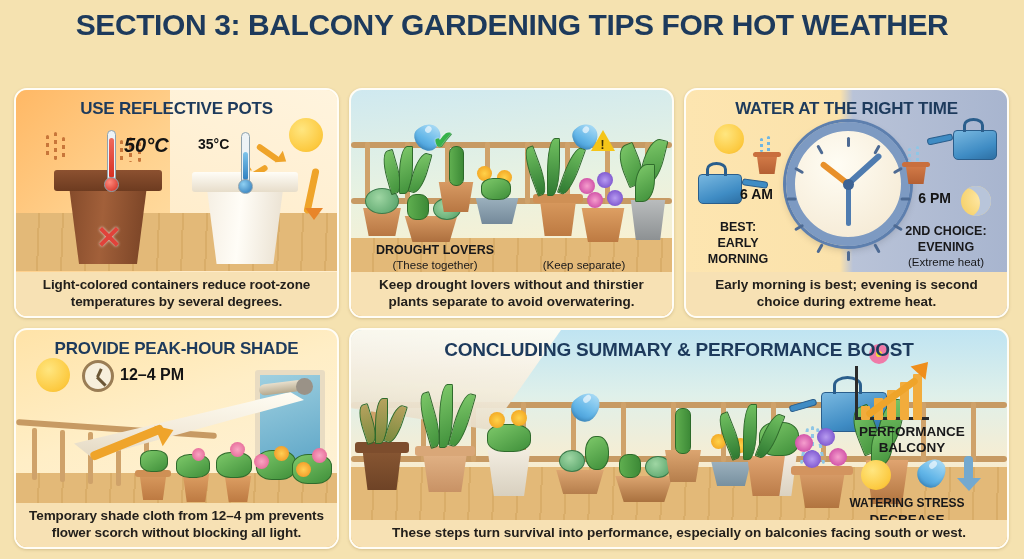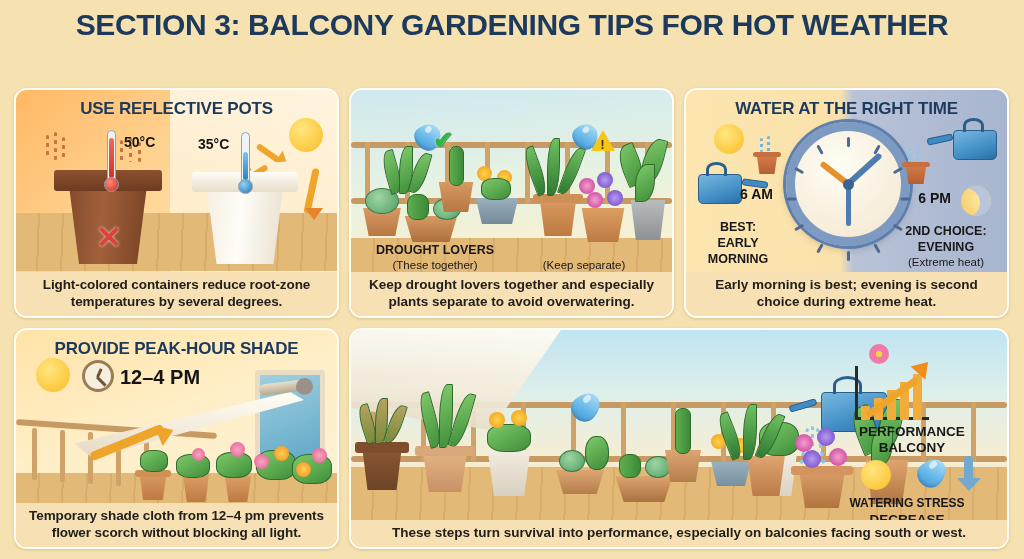--- a/index.html
+++ b/index.html
@@ -195,21 +195,21 @@
 
         <div class="pot" style="left:42px;top:80px;width:100px;height:94px;">
           <div class="body" style="background:linear-gradient(95deg,#7b4426,#a2603a 45%,#6d3b20);"></div>
           <div class="rim" style="background:linear-gradient(#8c5130,#6d3b20);"></div>
         </div>
         <div class="thermo" style="left:88px;top:40px;height:62px;">
           <div class="tube" style="height:50px;"></div>
           <div class="fill" style="top:8px;height:40px;background:linear-gradient(#f06a5c,#d62f22);"></div>
           <div class="bulb" style="background:radial-gradient(circle at 35% 32%,#ff8a7d,#cf2a1e);"></div>
         </div>
-        <div class="label-b" style="left:108px;top:44px;font-size:14px;">50°C</div>
+        <div class="label-b" style="left:108px;top:44px;font-size:20px;font-style:italic;">50°C</div>
         <div class="cross" style="left:80px;top:132px;font-size:31px;">✕</div>
 
         <div class="pot" style="left:180px;top:82px;width:98px;height:92px;">
           <div class="body" style="background:linear-gradient(95deg,#f2eadc,#fffdf7 45%,#e4d9c6);"></div>
           <div class="rim" style="background:linear-gradient(#fffdf7,#e7ddca);"></div>
         </div>
         <div class="thermo" style="left:222px;top:42px;height:62px;">
           <div class="tube" style="height:50px;"></div>
           <div class="fill" style="top:20px;height:28px;background:linear-gradient(#7fc4ea,#2d7fc0);"></div>
           <div class="bulb" style="background:radial-gradient(circle at 35% 32%,#8fd0f2,#2874b5);"></div>
@@ -284,21 +284,21 @@
           <div class="body" style="background:linear-gradient(#b9bcbd,#8d9193);"></div>
           </div>
         <div class="leaf" style="left:270px;top:54px;width:20px;height:42px;transform:rotate(-22deg);"></div>
         <div class="leaf" style="left:292px;top:48px;width:20px;height:48px;transform:rotate(14deg);"></div>
         <div class="leaf" style="left:284px;top:74px;width:20px;height:38px;"></div>
 
         <div class="badge-txt" style="left:10px;bottom:58px;width:148px;">DROUGHT LOVERS</div>
         <div class="badge-txt badge-sm" style="left:10px;bottom:43px;width:148px;">(These together)</div>
         <div class="badge-txt badge-sm" style="right:8px;bottom:43px;width:160px;">(Keep separate)</div>
       </div>
-      <div class="caption">Keep drought lovers together and especially plants separate to avoid overwatering.</div>
+      <div class="caption">Keep drought lovers without and thirstier plants separate to avoid overwatering.</div>
     </div>
 
     <div class="panel p-top w-third bg-clock">
       <div class="scene">
 
         <div class="sun" style="left:28px;top:34px;width:30px;height:30px;"></div>
         <div class="can" style="left:12px;top:84px;width:44px;height:30px;">
           <div class="tank"></div>
           <div class="spout" style="right:-26px;top:6px;transform:rotate(8deg);"></div>
           <div class="handle" style="left:8px;top:-12px;"></div>
@@ -368,21 +368,21 @@
           <div class="rail-post" style="left:100px;top:8px;height:52px;"></div>
           <div class="rail-post" style="left:128px;top:10px;height:52px;"></div>
         </div>
 
         <div style="position:absolute;right:12px;top:40px;width:70px;height:100px;background:linear-gradient(160deg,#9fd0e0,#5ea6c7);border:5px solid #e9dcc2;border-radius:3px;"></div>
 
         <div class="sun" style="left:20px;top:28px;width:34px;height:34px;"></div>
         <div style="position:absolute;left:66px;top:30px;width:32px;height:32px;border-radius:50%;background:#f7efdc;border:3px solid #9a7d55;"></div>
         <div style="position:absolute;left:80px;top:38px;width:2.5px;height:9px;background:#6b5636;transform-origin:50% 100%;transform:rotate(25deg);"></div>
         <div style="position:absolute;left:80px;top:35px;width:2.5px;height:12px;background:#6b5636;transform-origin:50% 100%;transform:rotate(135deg);"></div>
-        <div class="label-b" style="left:104px;top:36px;font-size:20px;">12–4 PM</div>
+        <div class="label-b" style="left:104px;top:36px;font-size:16px;">12–4 PM</div>
 
         <div class="awning" style="left:58px;top:62px;width:230px;height:66px;clip-path:polygon(0% 78%,94% 0%,100% 12%,8% 100%);"></div>
         <div style="position:absolute;right:30px;top:52px;width:48px;height:11px;background:linear-gradient(#e8dfcc,#b6a98e);border-radius:6px;transform:rotate(-7deg);"></div>
         <div style="position:absolute;right:24px;top:48px;width:17px;height:17px;border-radius:50%;background:#9a9287;"></div>
 
         <div class="arrow-o" style="left:72px;top:108px;width:78px;height:9px;transform:rotate(-22deg);border-radius:4px;"></div>
         <div class="arrow-head" style="left:142px;top:92px;border-left:16px solid #efa42a;border-top:11px solid transparent;border-bottom:11px solid transparent;transform:rotate(-22deg);"></div>
 
         <div class="pot" style="left:120px;top:140px;width:34px;height:30px;">
           <div class="body" style="background:linear-gradient(#dd9f63,#bd7a42);"></div>
@@ -528,16 +528,17 @@
         <div class="badge-txt" style="right:6px;top:94px;width:178px;font-size:13.5px;">PERFORMANCE</div>
         <div class="badge-txt" style="right:6px;top:110px;width:178px;font-size:13.5px;">BALCONY</div>
 
         <div class="sun" style="right:116px;top:130px;width:30px;height:30px;"></div>
         <div class="drop" style="right:62px;top:128px;width:26px;height:30px;"></div>
         <div class="arrow-o" style="right:34px;top:126px;width:9px;height:26px;border-radius:4px;background:#74a9cf;"></div>
         <div class="arrow-head" style="right:26px;top:148px;border-top:13px solid #74a9cf;border-left:12px solid transparent;border-right:12px solid transparent;"></div>
         <div class="badge-txt" style="right:2px;top:166px;width:196px;font-size:12px;">WATERING STRESS</div>
         <div class="badge-txt" style="right:2px;top:182px;width:196px;font-size:13.5px;">DECREASE</div>
       </div>
+      <div class="p-title p5title">CONCLUDING SUMMARY &amp; PERFORMANCE BOOST</div>
       <div class="caption">These steps turn survival into performance, especially on balconies facing south or west.</div>
     </div>
   </div>
 </div>
 
 </body></html>

